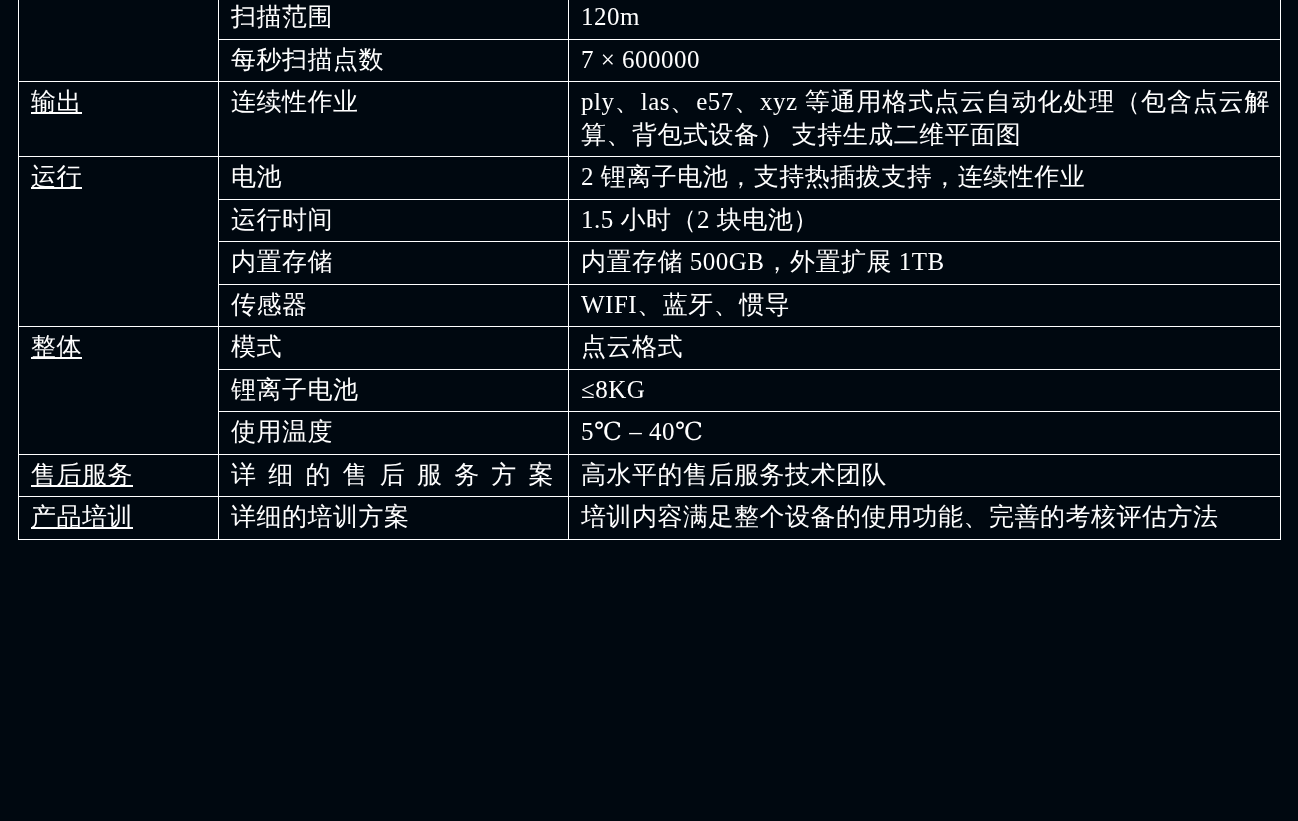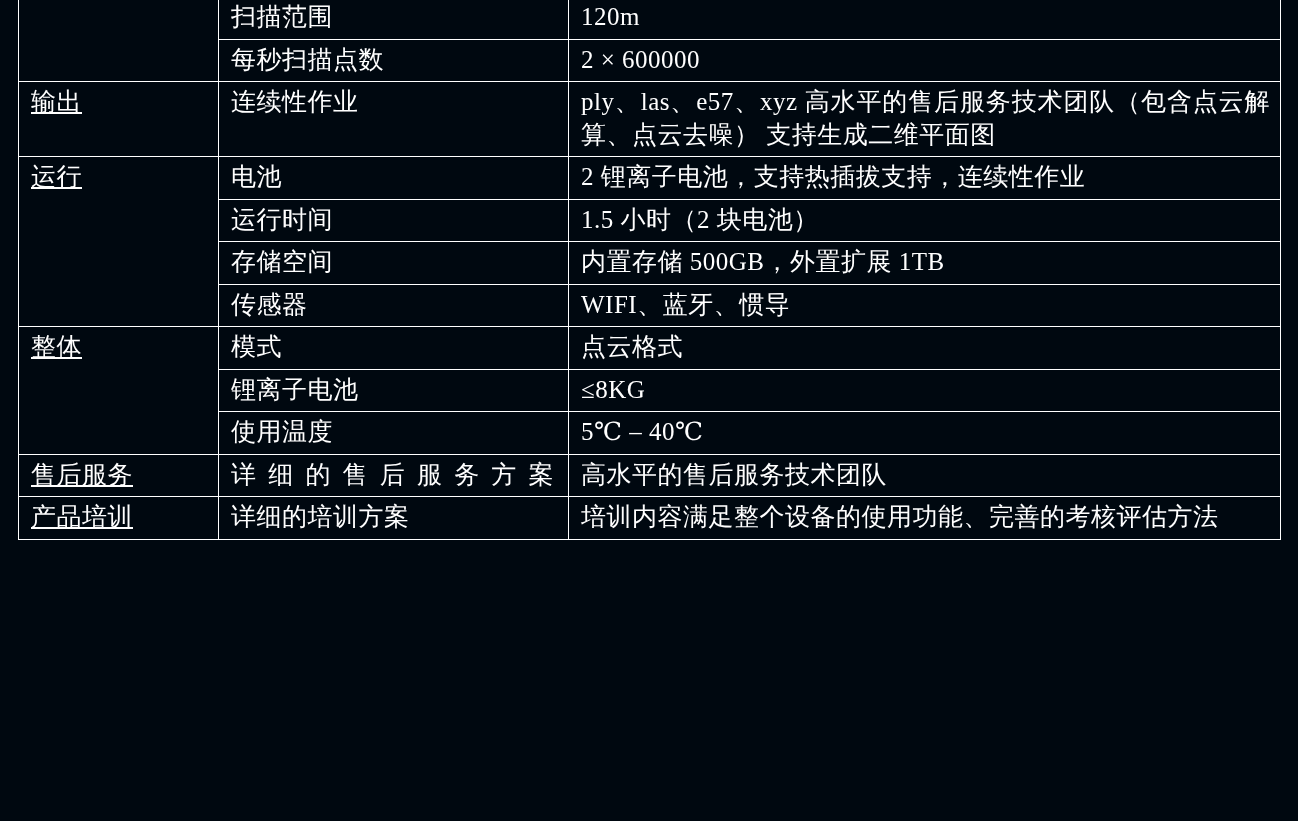--- a/index.html
+++ b/index.html
@@ -73,42 +73,42 @@
     <tbody>
 
       <tr>
         <td class="cat" rowspan="2"></td>
         <td class="item">扫描范围</td>
         <td class="val">120m</td>
       </tr>
 
       <tr>
         <td class="item">每秒扫描点数</td>
-        <td class="val">2 × 600000</td>
+        <td class="val">7 × 600000</td>
       </tr>
 
       <tr>
         <td class="cat">输出</td>
         <td class="item">连续性作业</td>
-        <td class="val justify">ply、las、e57、xyz 高水平的售后服务技术团队（包含点云解算、点云去噪） 支持生成二维平面图</td>
+        <td class="val justify">ply、las、e57、xyz 等通用格式点云自动化处理（包含点云解算、背包式设备） 支持生成二维平面图</td>
       </tr>
 
       <tr>
         <td class="cat" rowspan="4">运行</td>
         <td class="item">电池</td>
         <td class="val justify">2 锂离子电池，支持热插拔支持，连续性作业</td>
       </tr>
 
       <tr>
         <td class="item">运行时间</td>
         <td class="val">1.5 小时（2 块电池）</td>
       </tr>
 
       <tr>
-        <td class="item">存储空间</td>
+        <td class="item">内置存储</td>
         <td class="val">内置存储 500GB，外置扩展 1TB</td>
       </tr>
 
       <tr>
         <td class="item">传感器</td>
         <td class="val">WIFI、蓝牙、惯导</td>
       </tr>
 
       <tr>
         <td class="cat" rowspan="3">整体</td>

